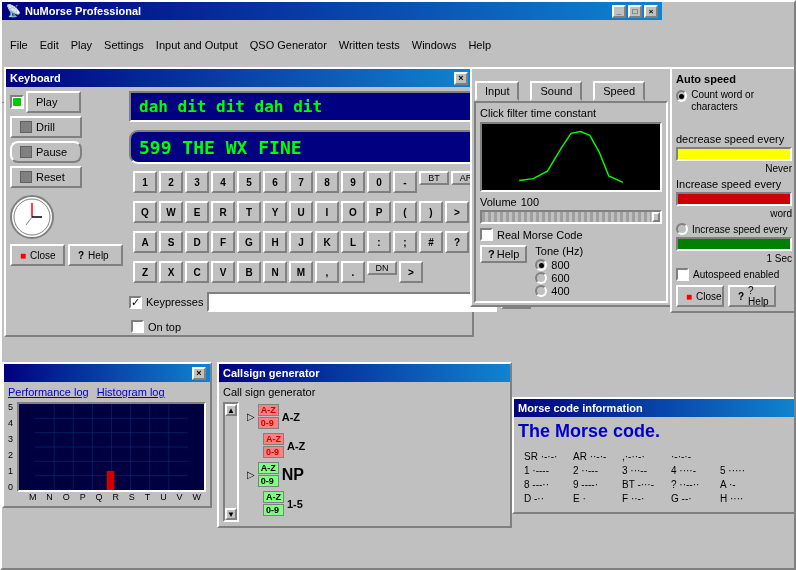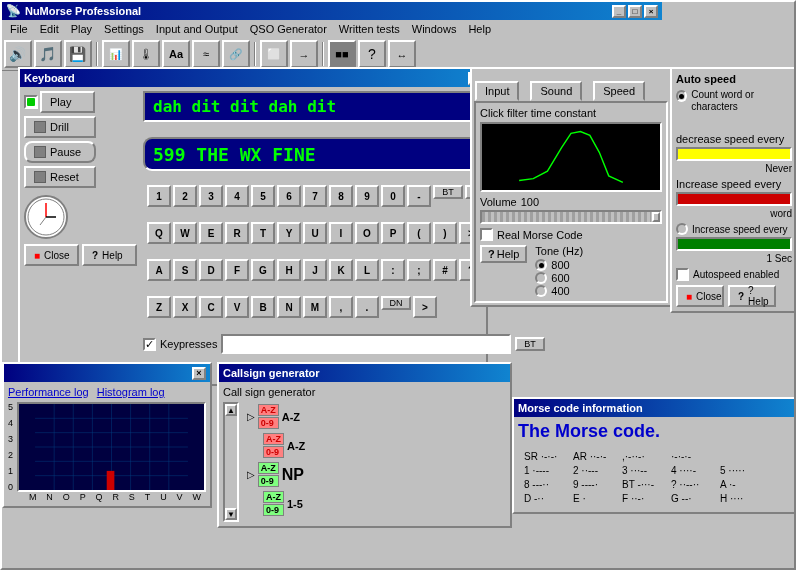--- a/index.html
+++ b/index.html
@@ -42,21 +42,21 @@
       color: #000;
     }
     .menubar {
       background: #c0c0c0;
       display: flex;
       gap: 0;
       padding: 1px 2px;
       font-size: 11px;
     }
     .menubar-item {
-      padding: 2px 6px;
+      padding: 18px 6px;
       cursor: pointer;
     }
 
     
     .main-window {
       position: absolute;
       top: 0;
       left: 0;
       width: 660px;
       background: #c0c0c0;
@@ -416,21 +416,21 @@
     <div class="toolbar-btn" style="font-size:11px;">🔗</div>
     <div class="toolbar-sep"></div>
     <div class="toolbar-btn" style="font-size:11px;">⬜</div>
     <div class="toolbar-btn" style="font-size:11px;">→</div>
     <div class="toolbar-sep"></div>
     <div class="toolbar-btn" style="font-size:11px; background:#808080;">■■</div>
     <div class="toolbar-btn" style="font-size:14px;">?</div>
     <div class="toolbar-btn" style="font-size:11px;">↔</div>
   </div>
 
-  <div class="keyboard-panel" style="top:65px; left:16px; width:470px;">
+  <div class="keyboard-panel" style="top:65px; left:2px; width:470px;">
     <div class="kb-title">
       <span>Keyboard</span>
       <div class="close-btn">×</div>
     </div>
 
     <div style="display:flex; padding:4px 4px 2px;">
 
       <div style="display:flex; flex-direction:column; gap:3px; margin-right:6px;">
         <div style="display:flex; align-items:center; gap:2px;">
           <div style="width:14px; height:14px; border:2px solid; border-color:#808080 #fff #fff #808080; background:#fff; display:flex; align-items:center; justify-content:center;">
@@ -467,21 +467,21 @@
             <span style="color:red; font-weight:bold; font-size:10px;">■</span>
             <span>Close</span>
           </div>
           <div class="ctrl-btn" style="width:55px; font-size:10px;">
             <span style="font-weight:bold;">?</span>
             <span>Help</span>
           </div>
         </div>
       </div>
 
-      <div style="flex:1; display:flex; flex-direction:column; gap:13px;">
+      <div style="flex:1; display:flex; flex-direction:column; gap:6px;">
 
         <div style="display:flex; gap:2px;">
           <div class="display-top" style="flex:1;">
             <span>dah dit dit dah dit</span>
             <div style="width:14px; height:14px; border:2px solid; border-color:#808080 #fff #fff #808080; background:#c0c0c0;"></div>
           </div>
         </div>
 
         <div style="display:flex; gap:2px;">
           <div class="display-bottom" style="flex:1;border-radius:9px;">

